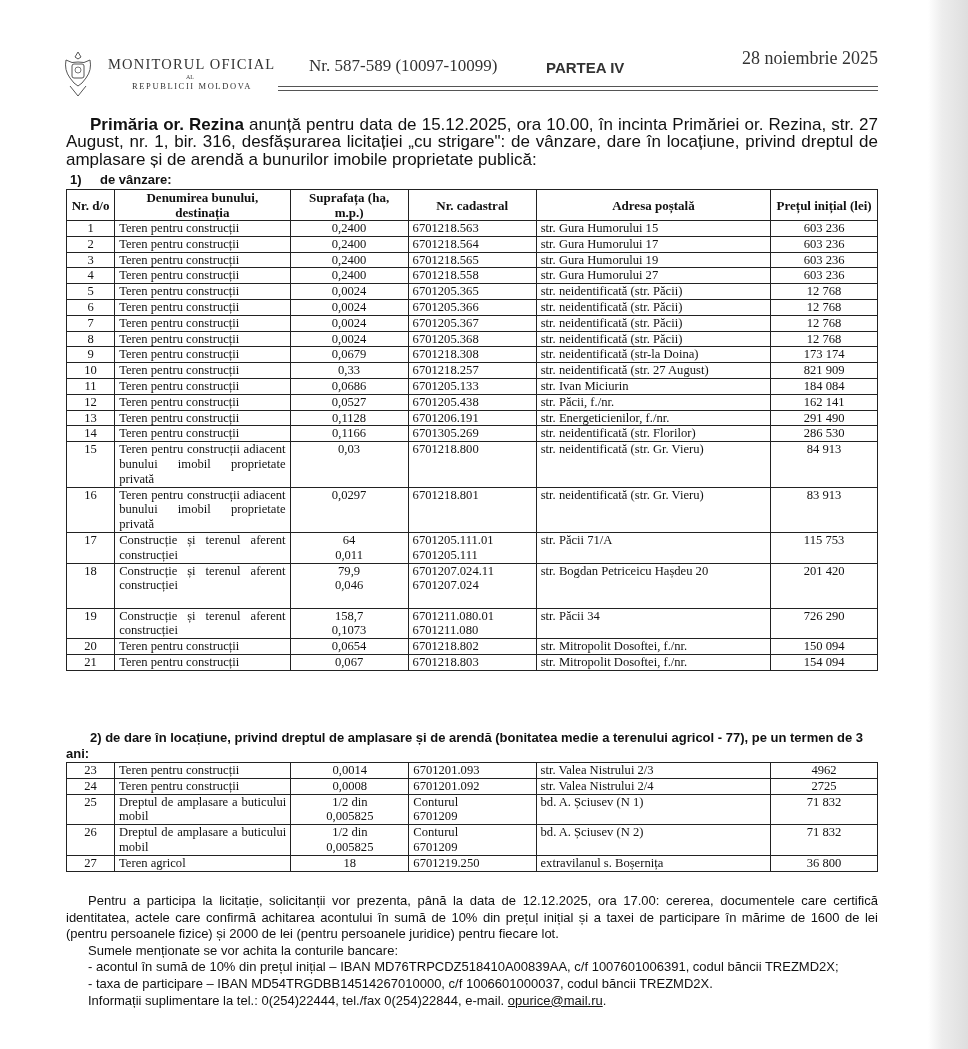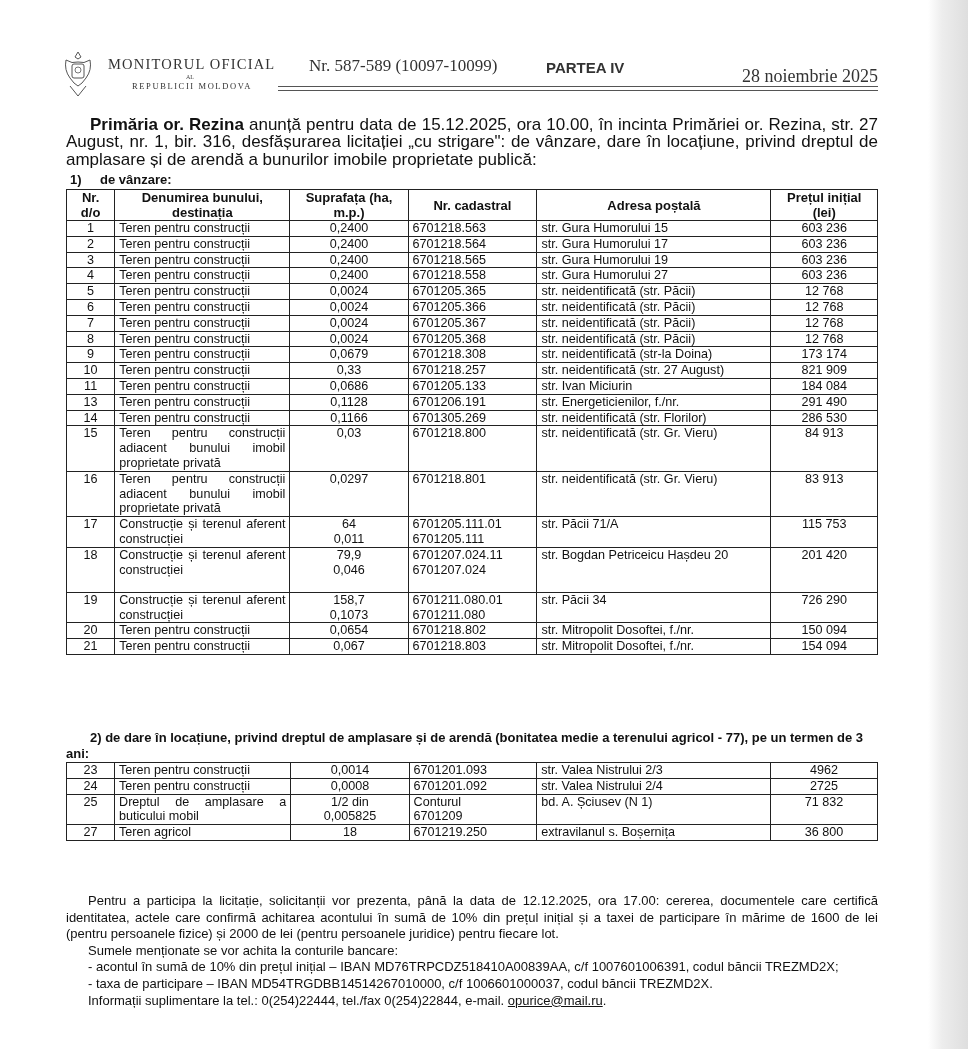--- a/index.html
+++ b/index.html
@@ -17,30 +17,30 @@
   .page { position: absolute; left: 66px; top: 0; width: 812px; }
 
   
   .masthead { position: absolute; left: 0; top: 48px; width: 812px; height: 60px; }
   .emblem { position: absolute; left: -4px; top: 2px; width: 32px; height: 48px; }
   .mo-title { position: absolute; left: 42px; top: 8px; font-family: "Liberation Serif", serif; font-size: 14.5px; letter-spacing: 1.2px; color: #333; }
   .mo-al { position: absolute; left: 120px; top: 26px; font-family: "Liberation Serif", serif; font-size: 6px; color: #444; }
   .mo-sub { position: absolute; left: 66px; top: 33px; font-family: "Liberation Serif", serif; font-size: 8.5px; letter-spacing: 1.6px; color: #333; }
   .issue { position: absolute; left: 243px; top: 8px; font-family: "Liberation Serif", serif; font-size: 17px; color: #333; }
   .partea { position: absolute; left: 480px; top: 11px; font-size: 15px; font-weight: bold; color: #333; }
-  .date { position: absolute; right: 0; top: 18px; font-family: "Liberation Serif", serif; font-size: 18px; color: #333; }
+  .date { position: absolute; right: 0; top: 0; font-family: "Liberation Serif", serif; font-size: 18px; color: #333; }
   .rule { position: absolute; left: 212px; top: 38px; width: 600px; height: 3px; border-top: 1px solid #555; border-bottom: 1px solid #555; }
 
   .intro { position: absolute; left: 0; top: 116px; width: 812px; font-size: 17px; line-height: 17.4px; text-align: justify; text-indent: 24px; }
   .intro b { font-weight: bold; }
 
   .sec1 { position: absolute; left: 0; top: 172px; font-size: 13px; font-weight: bold; }
   .sec1 .num { display: inline-block; width: 30px; margin-left: 4px; }
 
-  table.lots { border-collapse: collapse; font-size: 12.6px; table-layout: fixed; }
+  table.lots { border-collapse: collapse; font-size: 12.6px; table-layout: fixed; font-family: Liberation Serif, serif; }
   table.lots td, table.lots th { border: 1px solid #222; padding: 0 4px; vertical-align: top; line-height: 14.8px; }
   table.lots th { font-weight: bold; text-align: center; vertical-align: middle; line-height: 15px; font-size: 13px; }
   .c-nr { width: 42px; text-align: center; }
   .c-den { width: 180px; }
   .c-sup { width: 116px; text-align: center; }
   .c-cad { width: 124px; }
   .c-adr { width: 244px; }
   .c-pr { width: 106px; text-align: center; }
   td.c-den { text-align: justify; }
 
@@ -176,20 +176,28 @@
         </tr>
         <tr>
           <td class="c-nr" style="white-space: normal;">11</td>
           <td class="c-den" style="white-space: normal;">Teren pentru construcții</td>
           <td class="c-sup" style="white-space: pre-line;">0,0686</td>
           <td class="c-cad" style="white-space: pre-line;">6701205.133</td>
           <td class="c-adr" style="white-space: normal;">str. Ivan Miciurin</td>
           <td class="c-pr" style="white-space: normal;">184 084</td>
         </tr>
         <tr>
+          <td class="c-nr" style="white-space: normal;">12</td>
+          <td class="c-den" style="white-space: normal;">Teren pentru construcții</td>
+          <td class="c-sup" style="white-space: pre-line;">0,0527</td>
+          <td class="c-cad" style="white-space: pre-line;">6701205.438</td>
+          <td class="c-adr" style="white-space: normal;">str. Păcii, f./nr.</td>
+          <td class="c-pr" style="white-space: normal;">162 141</td>
+        </tr>
+        <tr>
           <td class="c-nr" style="white-space: normal;">13</td>
           <td class="c-den" style="white-space: normal;">Teren pentru construcții</td>
           <td class="c-sup" style="white-space: pre-line;">0,1128</td>
           <td class="c-cad" style="white-space: pre-line;">6701206.191</td>
           <td class="c-adr" style="white-space: normal;">str. Energeticienilor, f./nr.</td>
           <td class="c-pr" style="white-space: normal;">291 490</td>
         </tr>
         <tr>
           <td class="c-nr" style="white-space: normal;">14</td>
           <td class="c-den" style="white-space: normal;">Teren pentru construcții</td>
@@ -295,20 +303,30 @@
           <td class="c-nr" style="white-space: normal;">25</td>
           <td class="c-den" style="white-space: normal;">Dreptul de amplasare a buticului mobil</td>
           <td class="c-sup" style="white-space: pre-line;">1/2 din
 0,005825</td>
           <td class="c-cad" style="white-space: pre-line;">Conturul
 6701209</td>
           <td class="c-adr" style="white-space: normal;">bd. A. Șciusev (N 1)</td>
           <td class="c-pr" style="white-space: normal;">71 832</td>
         </tr>
         <tr>
+          <td class="c-nr" style="white-space: normal;">26</td>
+          <td class="c-den" style="white-space: normal;">Dreptul de amplasare a buticului mobil</td>
+          <td class="c-sup" style="white-space: pre-line;">1/2 din
+0,005825</td>
+          <td class="c-cad" style="white-space: pre-line;">Conturul
+6701209</td>
+          <td class="c-adr" style="white-space: normal;">bd. A. Șciusev (N 2)</td>
+          <td class="c-pr" style="white-space: normal;">71 832</td>
+        </tr>
+        <tr>
           <td class="c-nr" style="white-space: normal;">27</td>
           <td class="c-den" style="white-space: normal;">Teren agricol</td>
           <td class="c-sup" style="white-space: pre-line;">18</td>
           <td class="c-cad" style="white-space: pre-line;">6701219.250</td>
           <td class="c-adr" style="white-space: normal;">extravilanul s. Boșernița</td>
           <td class="c-pr" style="white-space: normal;">36 800</td>
         </tr>
       </tbody>
   </table>
 

